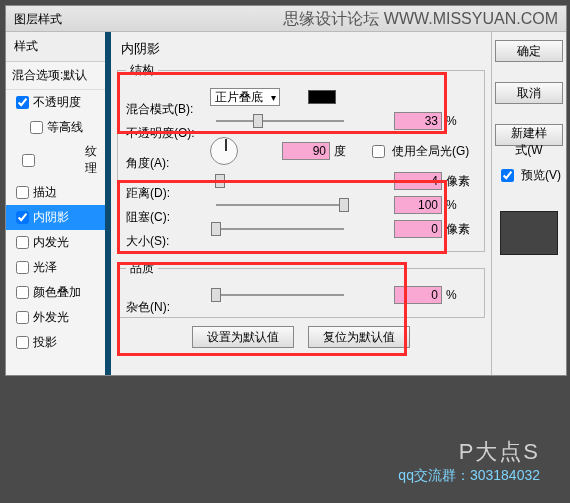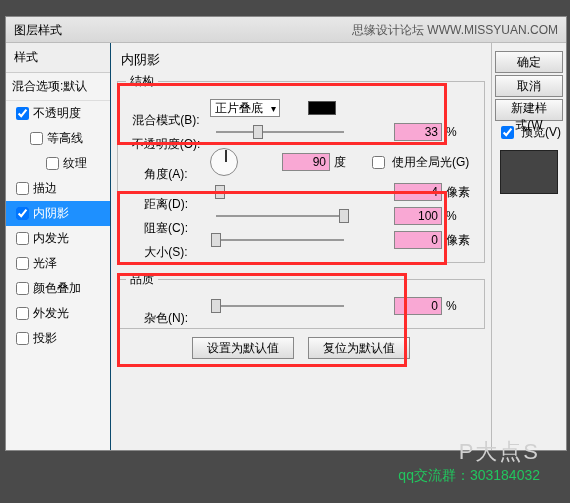--- a/index.html
+++ b/index.html
@@ -1,53 +1,53 @@
 <!DOCTYPE html>
 <html><head>
 <meta charset="utf-8">
 <style>
 * { box-sizing: border-box; font-family: "Microsoft YaHei", SimSun, sans-serif; font-size: 12px; }
 body { margin: 0; background: #4a4a4a; width: 570px; height: 503px; position: relative; }
-.window { position: absolute; top: 16px; left: 5px; width: 562px; height: 435px; background: #f0f0f0; border: 1px solid #888; }
+.window { position: absolute; top: 5px; left: 5px; width: 562px; height: 371px; background: #f0f0f0; border: 1px solid #888; }
 .titlebar { background: linear-gradient(#e8e8e8,#d8d8d8); height: 26px; line-height: 26px; padding: 0 8px; border-bottom: 1px solid #bbb; display:flex; justify-content:space-between; }
-.titlebar .sponsor { color:#555; font-size:12px; }
+.titlebar .sponsor { color:#555; font-size:16px; }
 .body { display: flex; height: calc(100% - 26px); }
-.left { width: 105px; border-right: 1px solid #0c4a6e; background:#f4f4f4; }
+.left { width: 105px; border-right: 6px solid #0c4a6e; background:#f4f4f4; }
 .left-head { font-weight: normal; padding:6px 8px; background:#eee; border-bottom:1px solid #ccc; }
 .blend-row { padding:5px 6px; border-bottom:1px solid #ddd; cursor:default; }
 .style-item { display:flex; align-items:center; padding:3px 6px; cursor:default; }
 .style-item input { margin-right:4px; }
 .style-item.selected { background:#1e90ff; color:#fff; }
 .mid { flex:1; padding:8px 6px; position:relative; }
 .mid-title { font-size:13px; margin-bottom:4px; padding-left:4px; }
 fieldset { border:1px solid #bbb; margin:0 0 8px 0; padding:6px 8px 10px 8px; }
 legend { padding:0 4px; }
 .row { display:flex; align-items:center; height:24px; gap:4px; }
-.lbl { width:80px; text-align:center;margin-top:24px; }
+.lbl { width:80px; text-align:left;margin-top:24px; }
 .slider { flex:1; display:flex; align-items:center; height:16px; position:relative; margin:0 6px; }
 .slider-track { height:2px; background:#999; width:100%; position:absolute; top:7px; }
 .slider-thumb { width:10px;height:14px; background:#ddd; border:1px solid #777; position:absolute; top:1px; transform:translateX(-50%); }
 .numbox { width:48px; height:18px; border:1px solid #888; text-align:right; padding:0 3px; background:#f9a8d4;margin-left:40px; }
 .unit { width:30px; }
 .combo { height:18px; border:1px solid #888; background:#fff; padding:0 16px 0 4px; position:relative; display:inline-flex; align-items:center; min-width:70px; }
 .combo::after { content:"▾"; position:absolute; right:3px; font-size:10px; }
 .swatch { width:28px; height:14px; background:#000; border:1px solid #555; display:inline-block; }
 .angle-dial { width:28px;height:28px; border:1px solid #888; border-radius:50%; position:relative; background:#fafafa; }
 .angle-dial::after { content:""; position:absolute; width:12px;height:1.5px; background:#333; top:13px; left:14px; transform-origin:0 0; transform:rotate(-90deg);}
 .contour { width:28px;height:22px; border:1px solid #666; background:linear-gradient(135deg,#fff 48%,#999 52%); display:inline-block; position:relative; }
 .contour::after{content:"▾"; position:absolute; right:-13px; top:3px; border:1px solid #888; width:11px;height:18px; text-align:center; line-height:18px; font-size:10px; background:#eee;}
 .btn { height:22px; padding:0 14px; background:linear-gradient(#fafafa,#ddd); border:1px solid #888; cursor:pointer; }
 .btns-bottom { display:flex; gap:14px; justify-content:center; margin-top:6px; }
-.right { width:75px; padding:8px 4px; border-left:1px solid #bbb; display:flex; flex-direction:column; gap:2px; align-items:center; }
+.right { width:75px; padding:8px 4px; border-left:1px solid #bbb; display:flex; flex-direction:column; gap:20px; align-items:center; }
 .right .btn { width:68px; }
 .preview-sw { width:58px; height:44px; background:#444; border:1px solid #222; margin-top:6px; }
 .hl { position:absolute; border:3px solid #ff2b2b; pointer-events:none; }
 .wm { position:absolute; right:30px; bottom:18px; text-align:right; color:#d0d0d0; }
 .wm .l1{ font-size:22px; letter-spacing:2px; }
-.wm .l2{ font-size:14px; color:#22c55e;}
+.wm .l2{ font-size:14px; color:#7dd3fc;}
 </style>
 </head>
 <body>
 
 <div class="window">
   <div class="titlebar">
     <span>图层样式</span>
     <span class="sponsor">思缘设计论坛 WWW.MISSYUAN.COM</span>
   </div>
   <div class="body">
@@ -56,21 +56,21 @@
       <div class="blend-row">混合选项:默认</div>
       <div id="style-list">
           <div class="style-item">
             <input type="checkbox" checked="" style="">
             <span>不透明度</span>
           </div>
           <div class="style-item" style="padding-left: 20px;">
             <input type="checkbox" style="">
             <span>等高线</span>
           </div>
-          <div class="style-item" style="padding-left: 36px;">
+          <div class="style-item" style="padding-left: 12px; gap: 46px;">
             <input type="checkbox" style="">
             <span>纹理</span>
           </div>
           <div class="style-item">
             <input type="checkbox" style="">
             <span>描边</span>
           </div>
           <div class="style-item selected">
             <input type="checkbox" checked="" style="">
             <span>内阴影</span>

